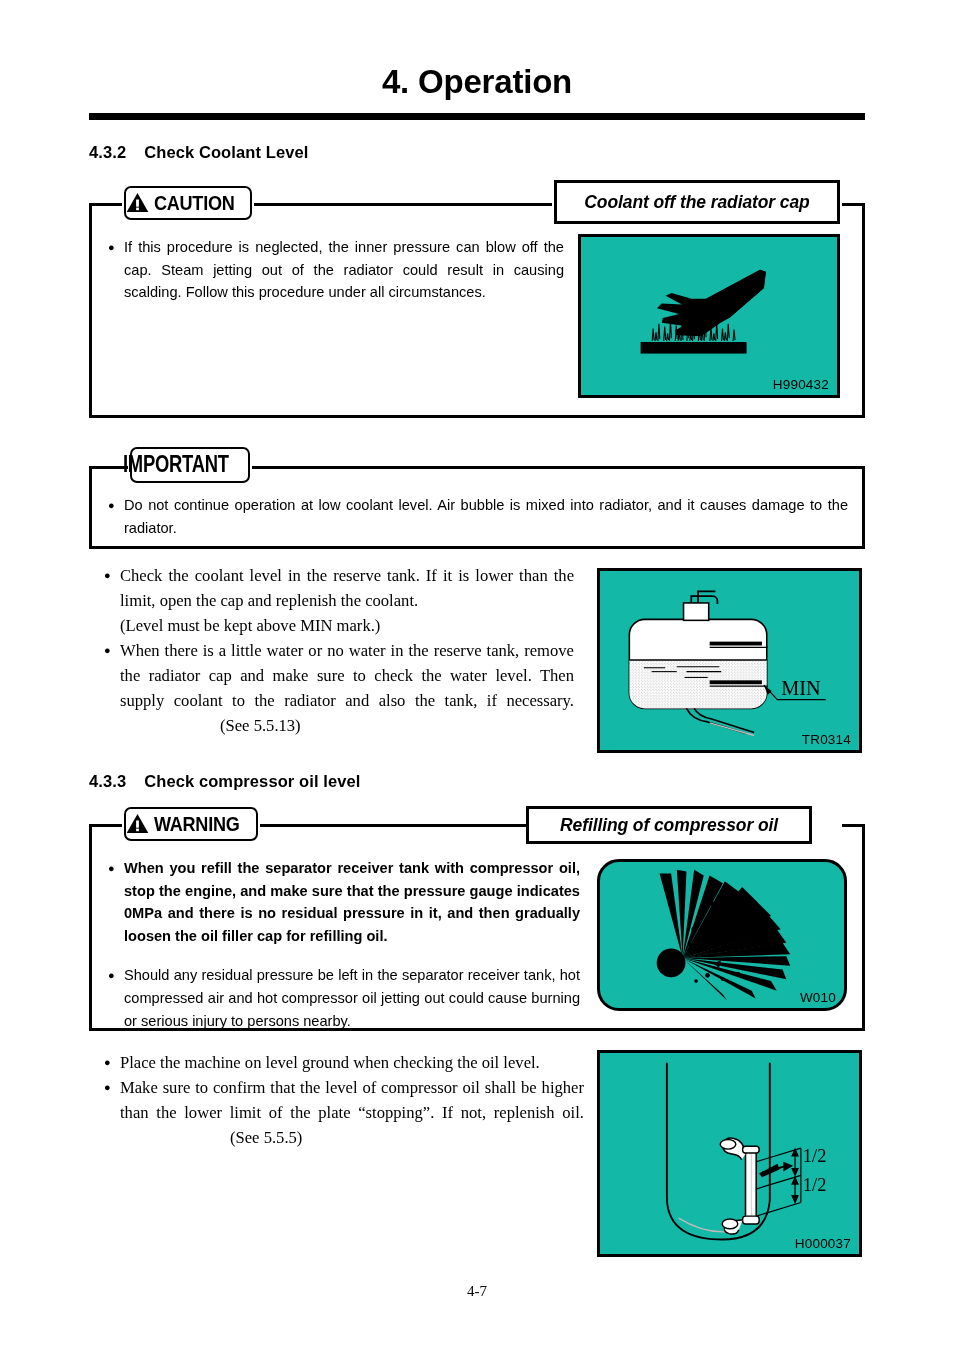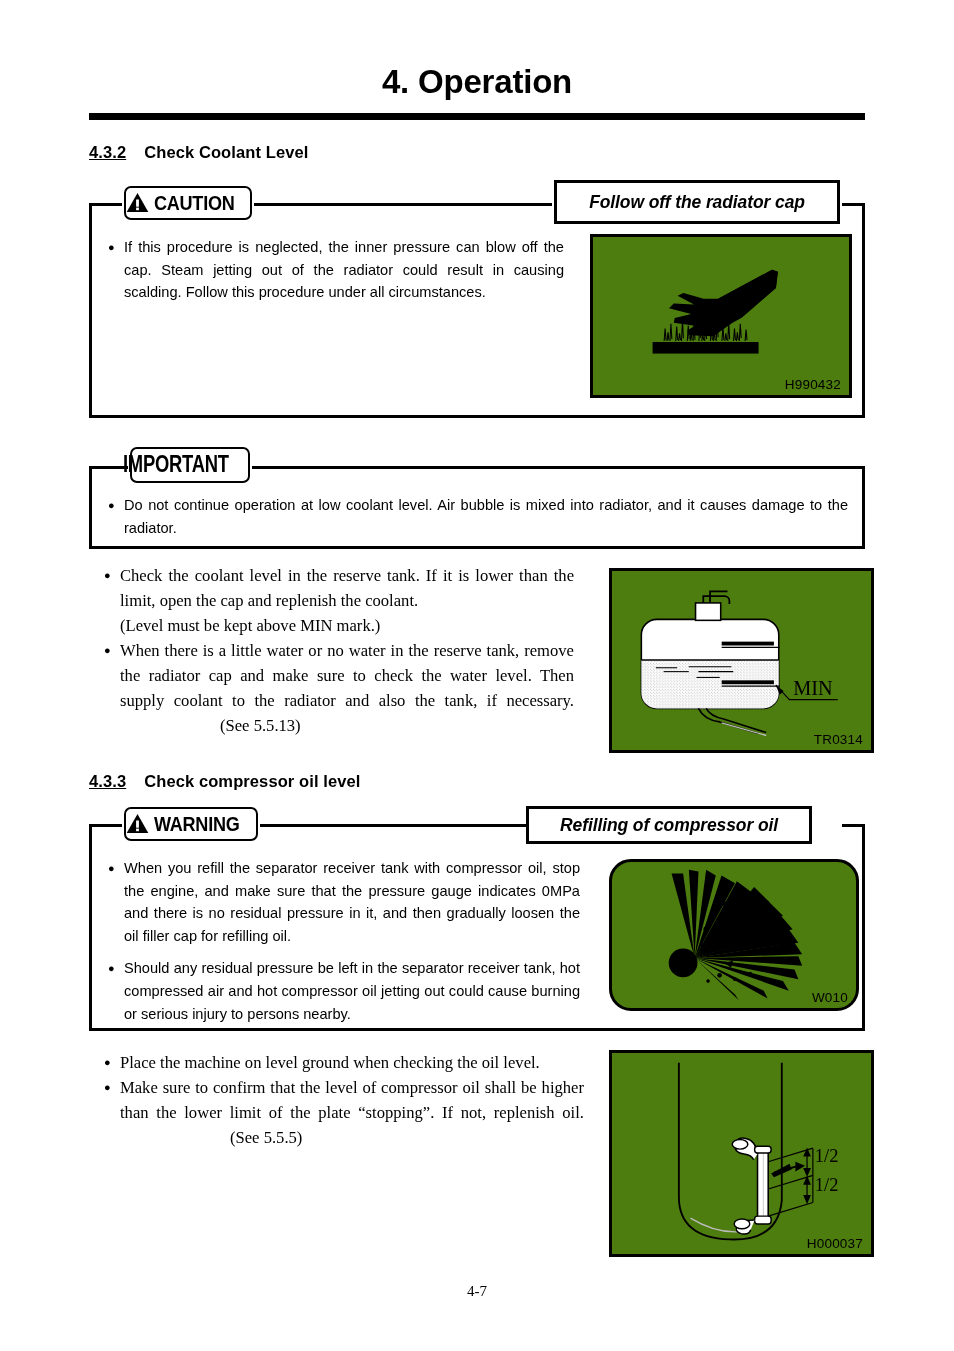--- a/index.html
+++ b/index.html
@@ -48,21 +48,21 @@
   }
 
   
   .section-heading {
     position: absolute;
     font-size: 16.5px;
     font-weight: bold;
     letter-spacing: 0.1px;
     white-space: nowrap;
   }
-  .section-heading .num { margin-right: 18px; text-decoration: underline; }
+  .section-heading .num { margin-right: 18px; }
 
   
   .alert-box {
     position: absolute;
     border: 3px solid #000;
     box-sizing: border-box;
     background: #fff;
   }
   .badge {
     position: absolute;
@@ -160,23 +160,22 @@
   .sans-body .bl-item::before { font-family: "Liberation Sans", sans-serif; }
   .bl-item p { margin: 0; }
   .see-ref { float: right; }
   .nojustify { text-align: center; }
 
   
   .figure {
     position: absolute;
     border: 3px solid #000;
     box-sizing: border-box;
-    background: #4d7c0f;
+    background: #14b8a6;
     overflow: hidden;
-    margin-left: 12px;
   }
   .fig-code {
     position: absolute;
     right: 8px;
     bottom: 3px;
     font-family: "Liberation Sans", sans-serif;
     font-size: 13.5px;
     letter-spacing: 0.2px;
   }
   .fig-svg {
@@ -219,21 +218,21 @@
   <div class="badge" style="left:124px; top:186px; width:128px; height:34px;">
     <svg class="tri" viewBox="0 0 23 21">
       <polygon points="11.5,1 22.3,20 0.7,20" fill="#000"></polygon>
       <rect x="10.1" y="7.5" width="2.8" height="7.2" fill="#fff"></rect>
       <rect x="10.1" y="15.6" width="2.8" height="2.6" fill="#fff"></rect>
     </svg>
     <span class="badge-label">CAUTION</span>
   </div>
 
   <div class="titlebox" style="left:554px; top:180px; width:286px; height:44px;">
-    <span>Follow off the radiator cap</span>
+    <span>Coolant off the radiator cap</span>
   </div>
 
   <div class="bullet-list sans-body" style="left:108px; top:236px; width:456px;">
     <div class="bl-item">
       <p class="nojustify2" style="text-align:justify;">If this procedure is neglected, the inner pressure can blow off the cap. Steam jetting out of the radiator could result in causing scalding. Follow this procedure under all circumstances.</p>
     </div>
   </div>
 
   <div class="figure" style="left:578px; top:234px; width:262px; height:164px;">
     <svg class="fig-svg" viewBox="0 0 262 164">
@@ -357,21 +356,21 @@
       <rect x="10.1" y="15.6" width="2.8" height="2.6" fill="#fff"></rect>
     </svg>
     <span class="badge-label">WARNING</span>
   </div>
 
   <div class="titlebox" style="left:526px; top:806px; width:286px; height:38px;">
     <span>Refilling of compressor oil</span>
   </div>
 
   <div class="bullet-list sans-body" style="left:108px; top:857px; width:472px;">
-    <div class="bl-item" style="margin-bottom:10px;">
+    <div class="bl-item" style="margin-bottom:17px;font-weight:bold;">
       <p style="text-align:justify;">When you refill the separator receiver tank with compressor oil, stop the engine, and make sure that the pressure gauge indicates 0MPa and there is no residual pressure in it, and then gradually loosen the oil filler cap for refilling oil.</p>
     </div>
     <div class="bl-item">
       <p style="text-align:justify;">Should any residual pressure be left in the separator receiver tank, hot compressed air and hot compressor oil jetting out could cause burning or serious injury to persons nearby.</p>
     </div>
   </div>
 
   <div class="figure" style="left:597px; top:859px; width:250px; height:152px;border-radius:22px;">
     <svg class="fig-svg" viewBox="0 0 250 152">
       <g fill="#000">

